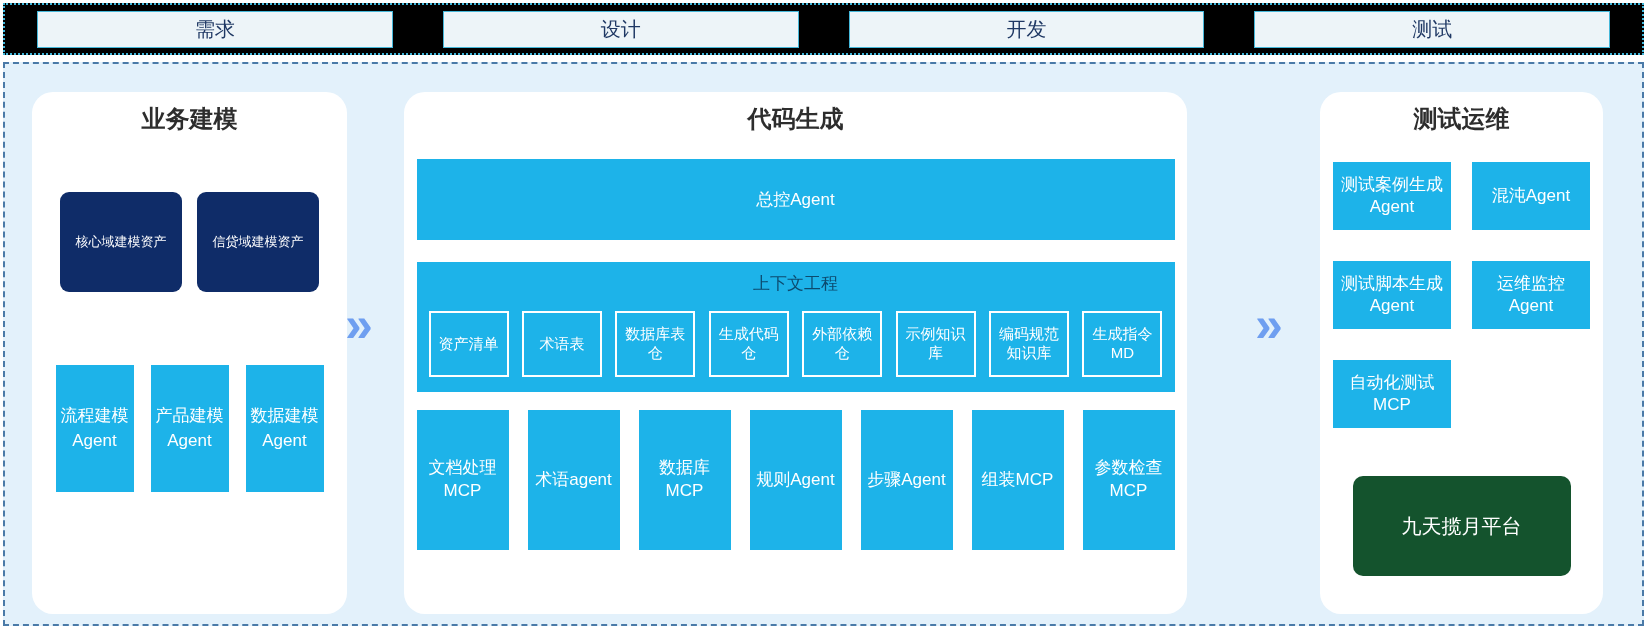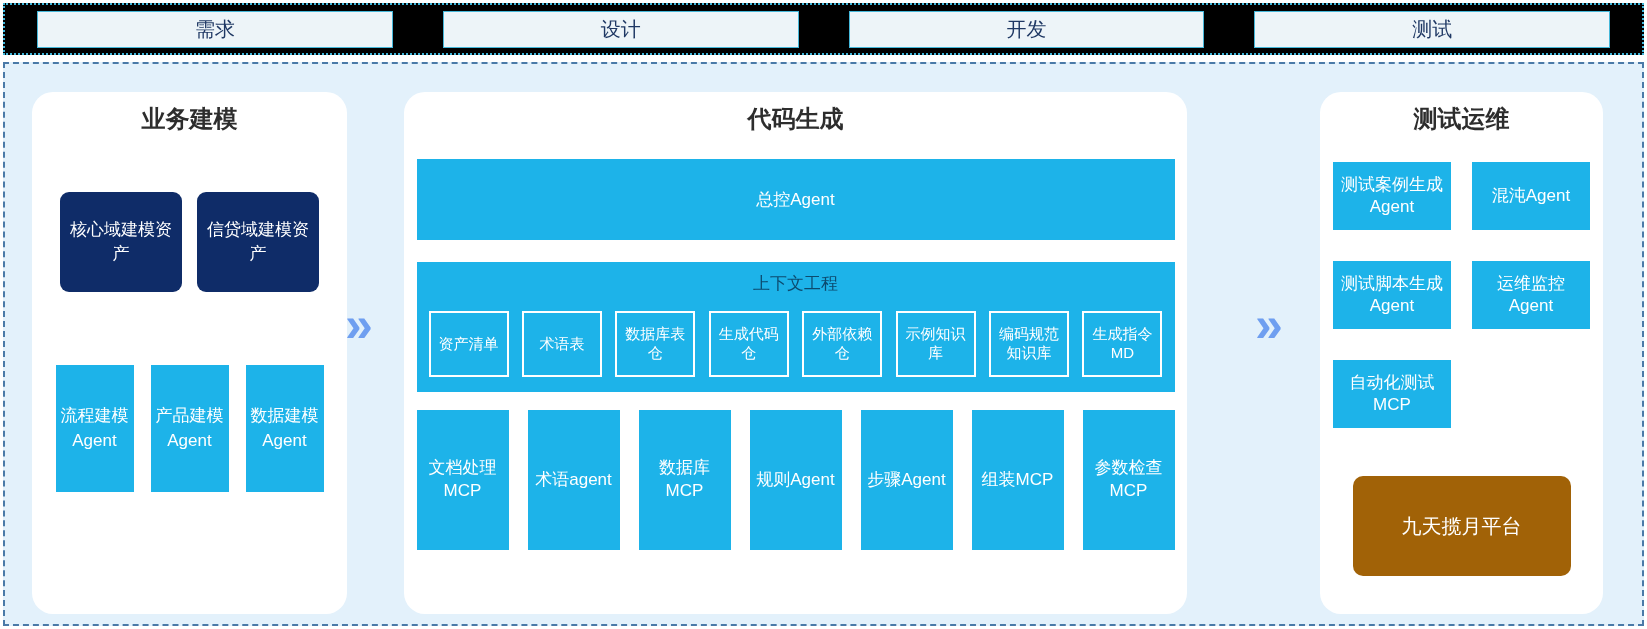--- a/index.html
+++ b/index.html
@@ -45,21 +45,21 @@
   .panel-title {
     text-align: center; font-size: 24px; font-weight: bold;
     color: #2d2d2d; padding-top: 12px; line-height: 30px;
   }
 
   
   .asset-row { display: flex; justify-content: center; gap: 15px; margin-top: 58px; }
   .asset-box {
     width: 122px; height: 100px;
     background: #0f2c68; border-radius: 9px;
-    color: #ffffff; font-size: 17px; line-height: 1.4;
+    color: #ffffff; font-size: 13px; line-height: 1.4;
     display: flex; align-items: center; justify-content: center;
     text-align: center; padding: 6px; overflow-wrap: anywhere;
   }
   .agent-row { display: flex; justify-content: center; gap: 17px; margin-top: 73px; }
   .agent-box {
     width: 78px; height: 127px;
     background: #1db3e9;
     color: #ffffff; font-size: 17px; line-height: 1.45;
     display: flex; align-items: center; justify-content: center;
     text-align: center; padding: 4px; overflow-wrap: anywhere;
@@ -108,21 +108,21 @@
   }
   .test-box {
     height: 68px;
     background: #1db3e9;
     color: #ffffff; font-size: 17px; line-height: 1.3;
     display: flex; align-items: center; justify-content: center;
     text-align: center; padding: 3px; overflow-wrap: anywhere;
   }
   .platform-box {
     width: 218px; height: 100px; margin: 48px auto 0;
-    background: #a16207; border-radius: 10px;
+    background: #14532d; border-radius: 10px;
     color: #ffffff; font-size: 20px;
     display: flex; align-items: center; justify-content: center;
     text-align: center;
   }
 
   
   .chevron {
     position: absolute; top: 230px;
     color: #6f9ff0; font-size: 50px; font-weight: bold;
     line-height: 60px; user-select: none;

